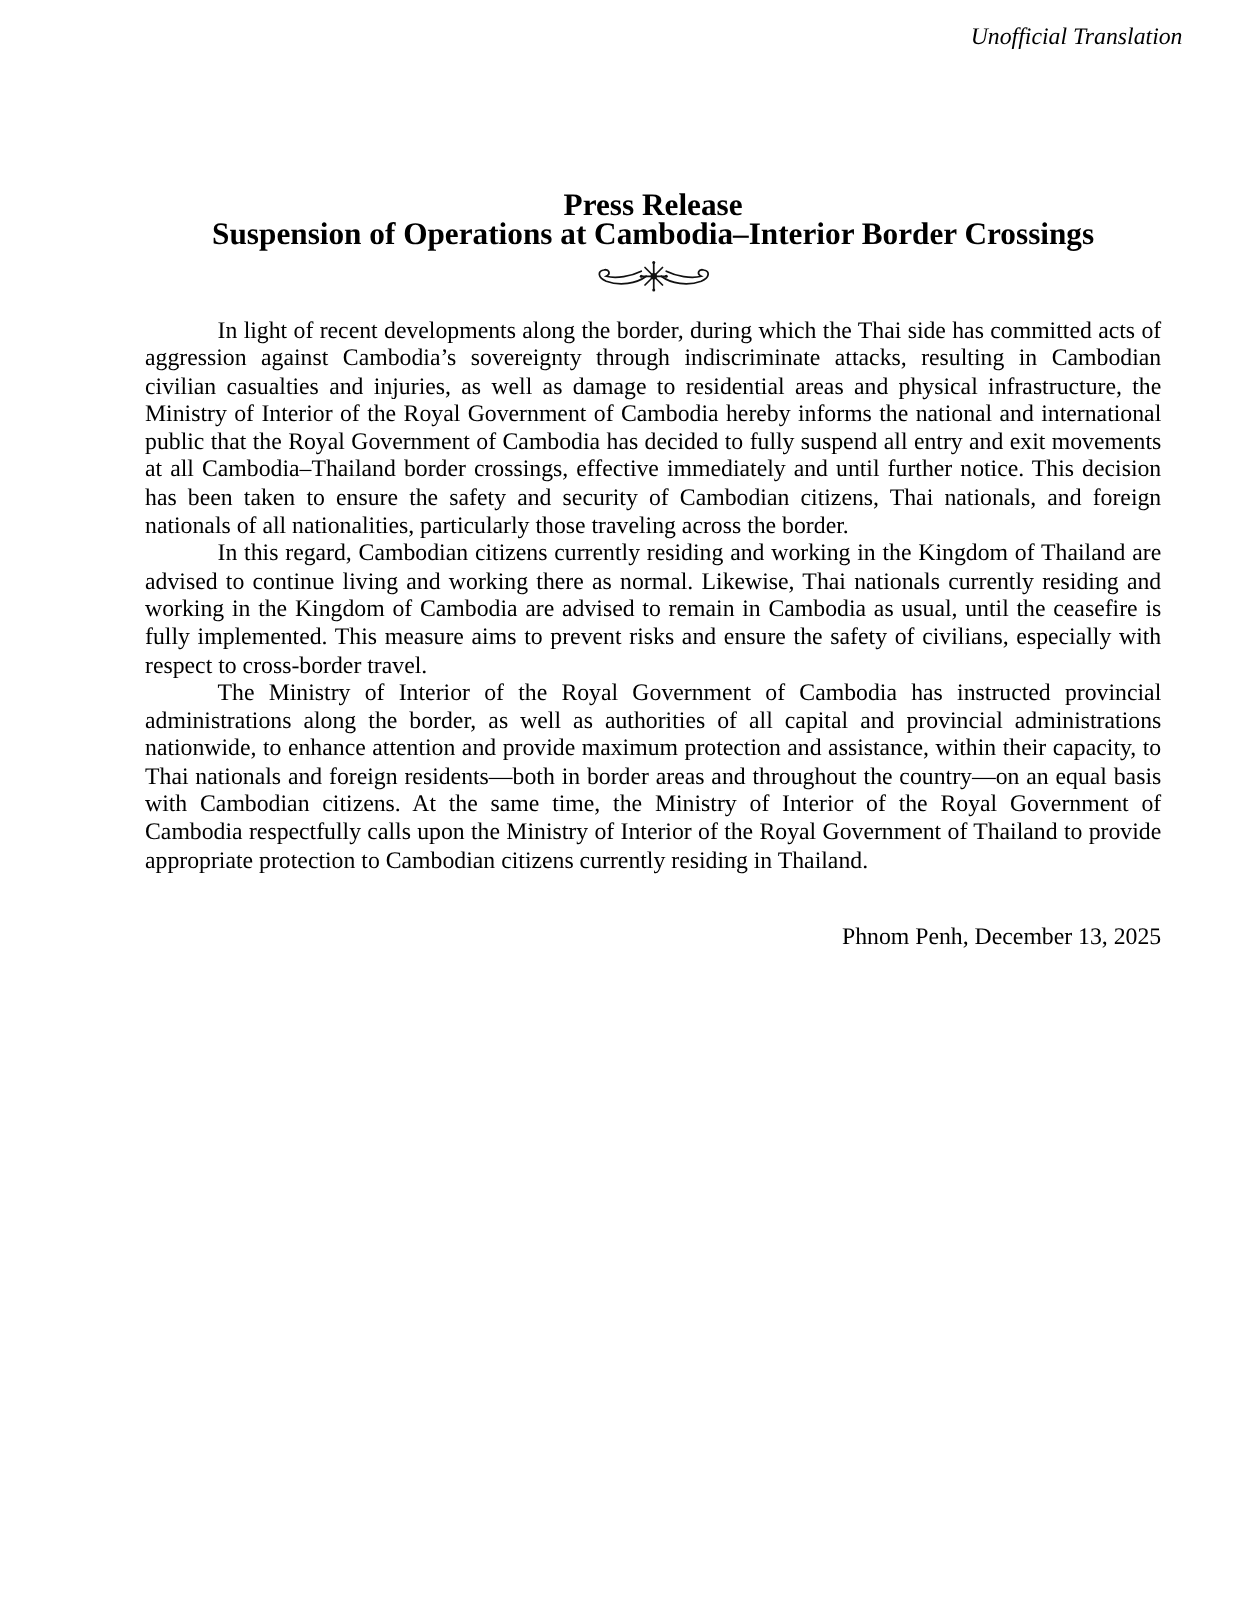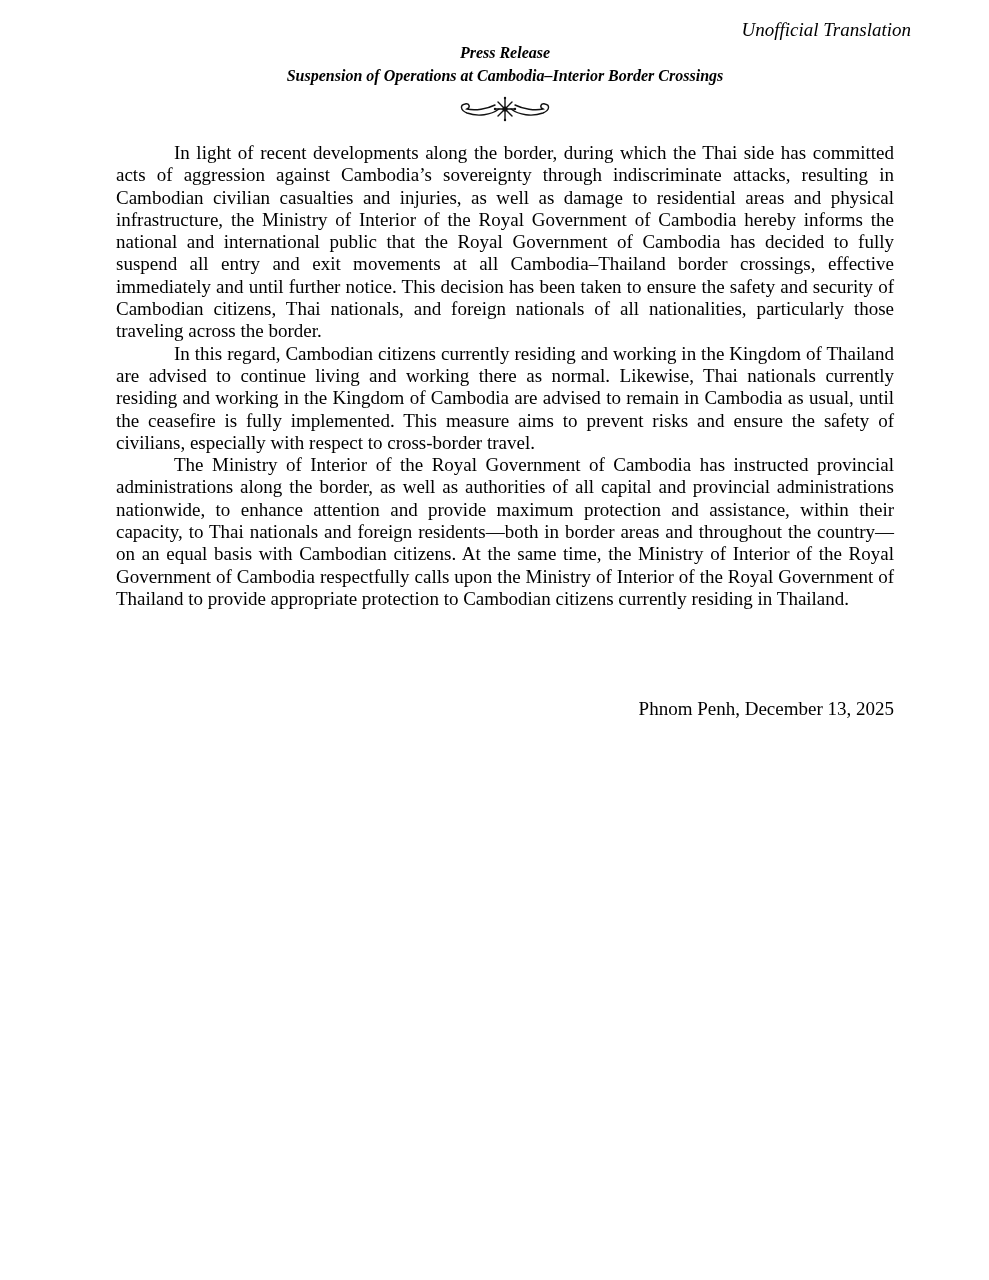--- a/index.html
+++ b/index.html
@@ -9,36 +9,36 @@
   }
   .page {
     position: relative;
     width: 989px;
     height: 1280px;
     margin: 0 auto;
     background: #ffffff;
     color: #000000;
     font-family: "Liberation Serif", "DejaVu Serif", serif;
     box-sizing: border-box;
-    padding: 18px 95px 0 116px;
+    padding: 18px 60px 0 116px;
     overflow: hidden;
   }
   .header-note {
     text-align: right;
     margin-right: -17px;
     font-style: italic;
     font-size: 19px;
     line-height: 23px;
   }
   .title-block {
+    margin-top: 112px;
     text-align: center;
     font-weight: bold;
-    font-size: 16px;
+    font-size: 25px;
     line-height: 23px;
-    font-style: italic;
   }
   .ornament {
     margin-top: 7px;
     text-align: center;
     height: 32px;
   }
   .ornament svg {
     display: inline-block;
     vertical-align: top;
   }
@@ -50,21 +50,21 @@
   }
   .body-text p {
     margin: 0;
     padding: 0;
     text-indent: 58px;
   }
   .body-text b {
     font-weight: normal;
   }
   .dateline {
-    margin-top: 87px;
+    margin-top: 38px;
     text-align: right;
     font-size: 19px;
     line-height: 23px;
   }
 </style>
 </head>
 <body>
 
 <div class="page">
 

